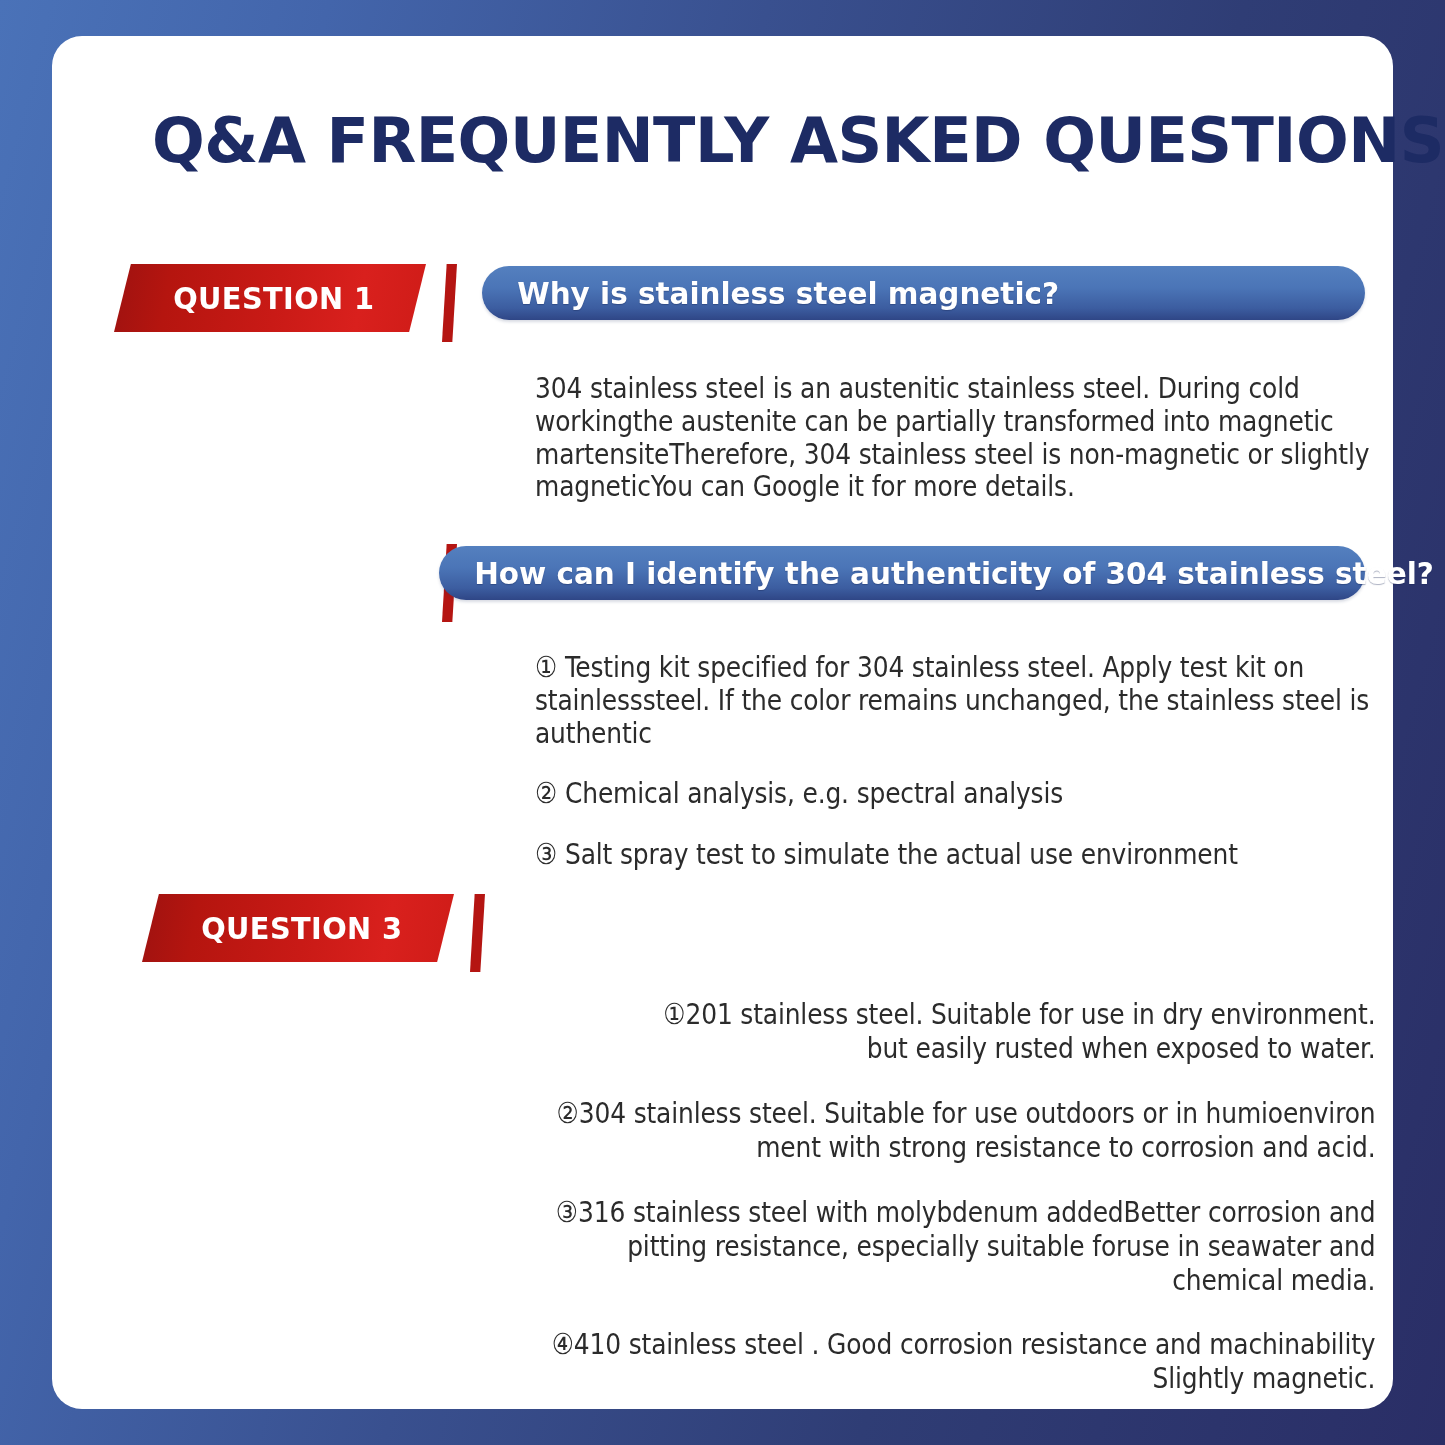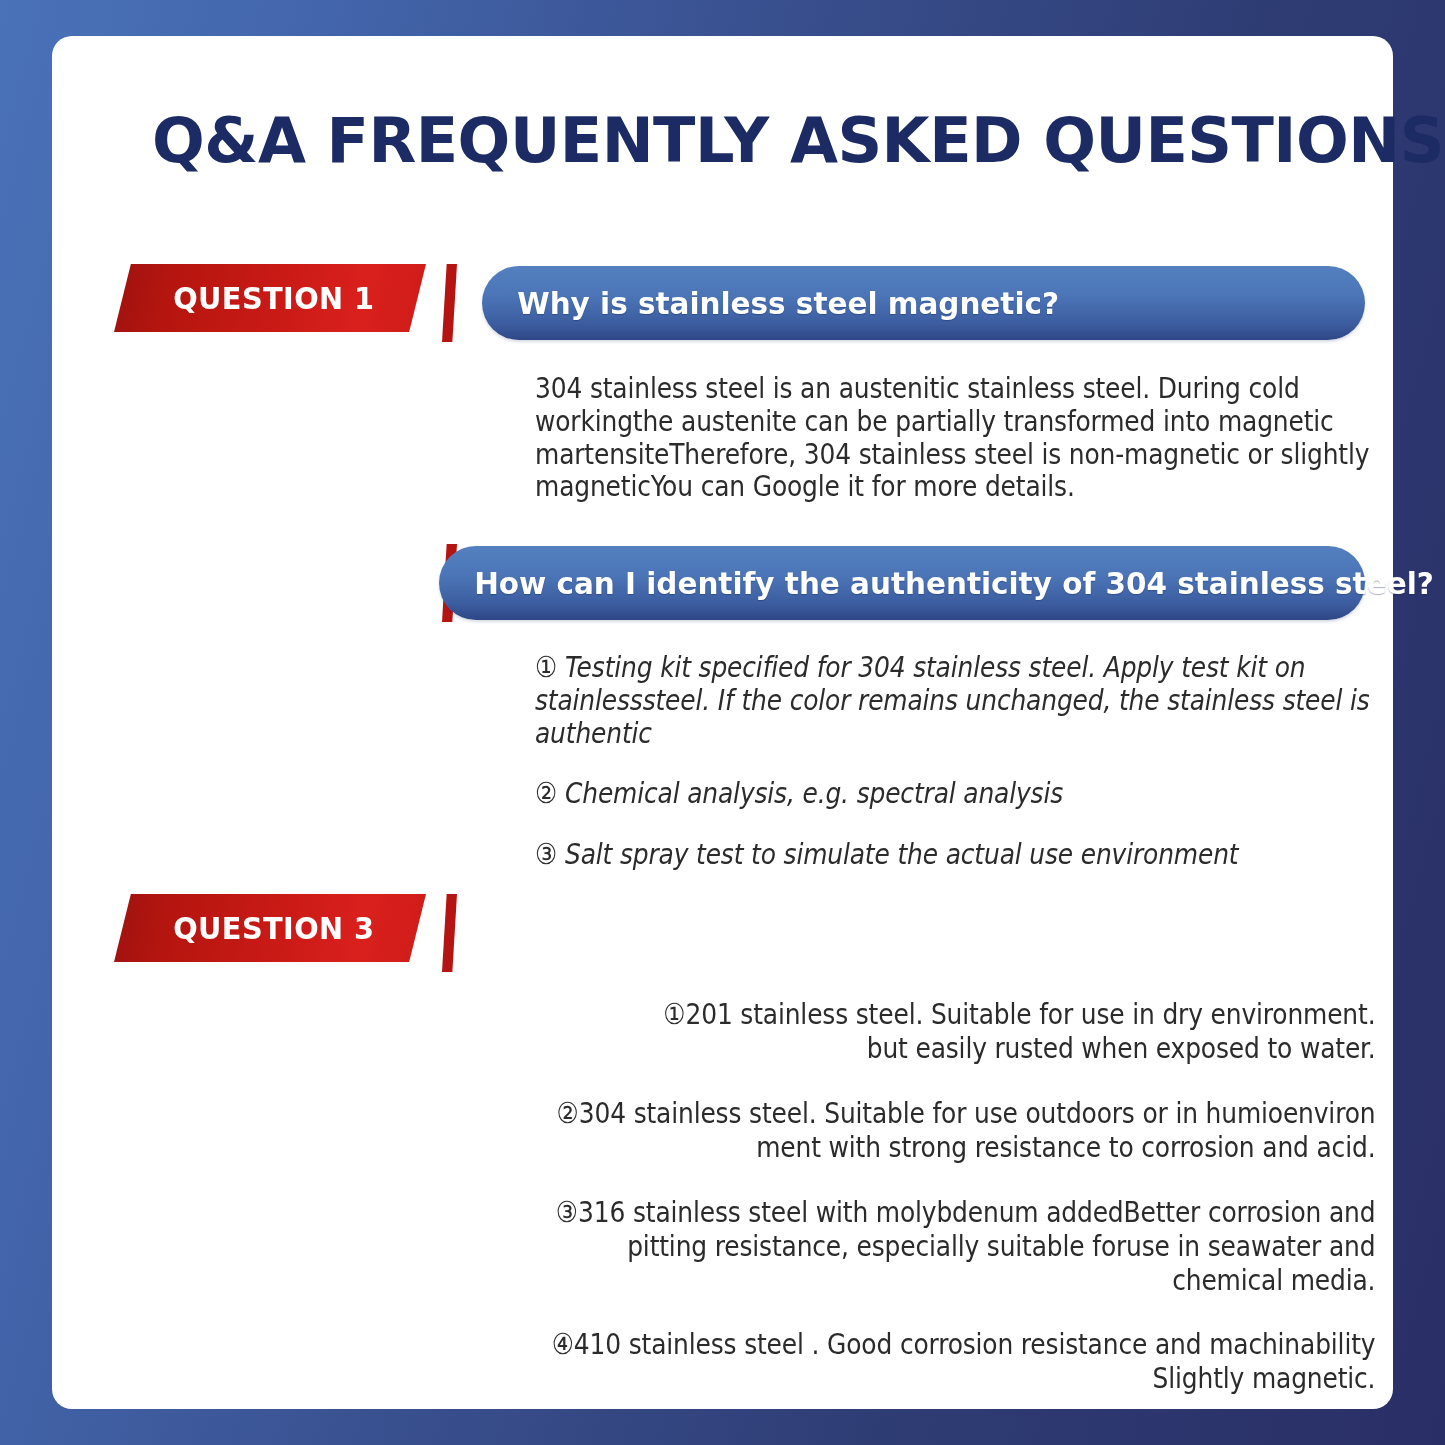--- a/index.html
+++ b/index.html
@@ -16,21 +16,21 @@
   }
 
   
   #card {
     position: absolute;
     left: 52px;
     top: 36px;
     width: 1341px;
     height: 1373px;
     background: #ffffff;
-    border-radius: 20px;
+    border-radius: 30px;
   }
 
   
   #title {
     position: absolute;
     left: 100px;
     top: 68px;
     width: 1180px;
     font-family: "DejaVu Sans", "Liberation Sans", sans-serif;
     font-size: 63px;
@@ -80,21 +80,21 @@
     clip-path: polygon(31% 0%, 100% 0%, 69% 100%, 0% 100%);
   }
   .slash.s1 { left: 390px; }
 
   
   .pill {
     position: absolute;
     left: 387px;
     top: 2px;
     right: 28px;
-    height: 74px;
+    height: 54px;
     border-radius: 37px;
     background: linear-gradient(180deg, #5480bf 0%, #4b75b7 40%, #3c5da0 78%, #2f4686 100%);
     display: flex;
     align-items: center;
     box-shadow: 0 2px 3px rgba(40,55,100,0.18);
   }
   .pill-label {
     font-family: "DejaVu Sans", "Liberation Sans", sans-serif;
     font-size: 31px;
     font-weight: bold;
@@ -125,23 +125,23 @@
   }
   .para + .para { margin-top: 28px; }
 
   
   #q1 { top: 228px; }
   #q1 .answers { top: 96px; }
   #q1 .pill { left: 430px; }
   #q1 .slash.s1 { left: 390px; }
 
   #q2 { top: 508px; }
-  #q2 .answers { top: 95px; font-style: italic; }
+  #q2 .answers { top: 95px; }
 
-  #q3 { top: 858px; }
+  #q3 { top: 858px; padding-left: 28px; }
   #q3 .answers { top: 92px; text-align: right; }
   #q3 .para { font-size: 29px; line-height: 1.17; }
   #q3 .para + .para { margin-top: 31px; }
 </style>
 </head>
 <body>
 
 <div id="card">
 
   <h1 id="title">Q&amp;A FREQUENTLY ASKED QUESTIONS</h1>

